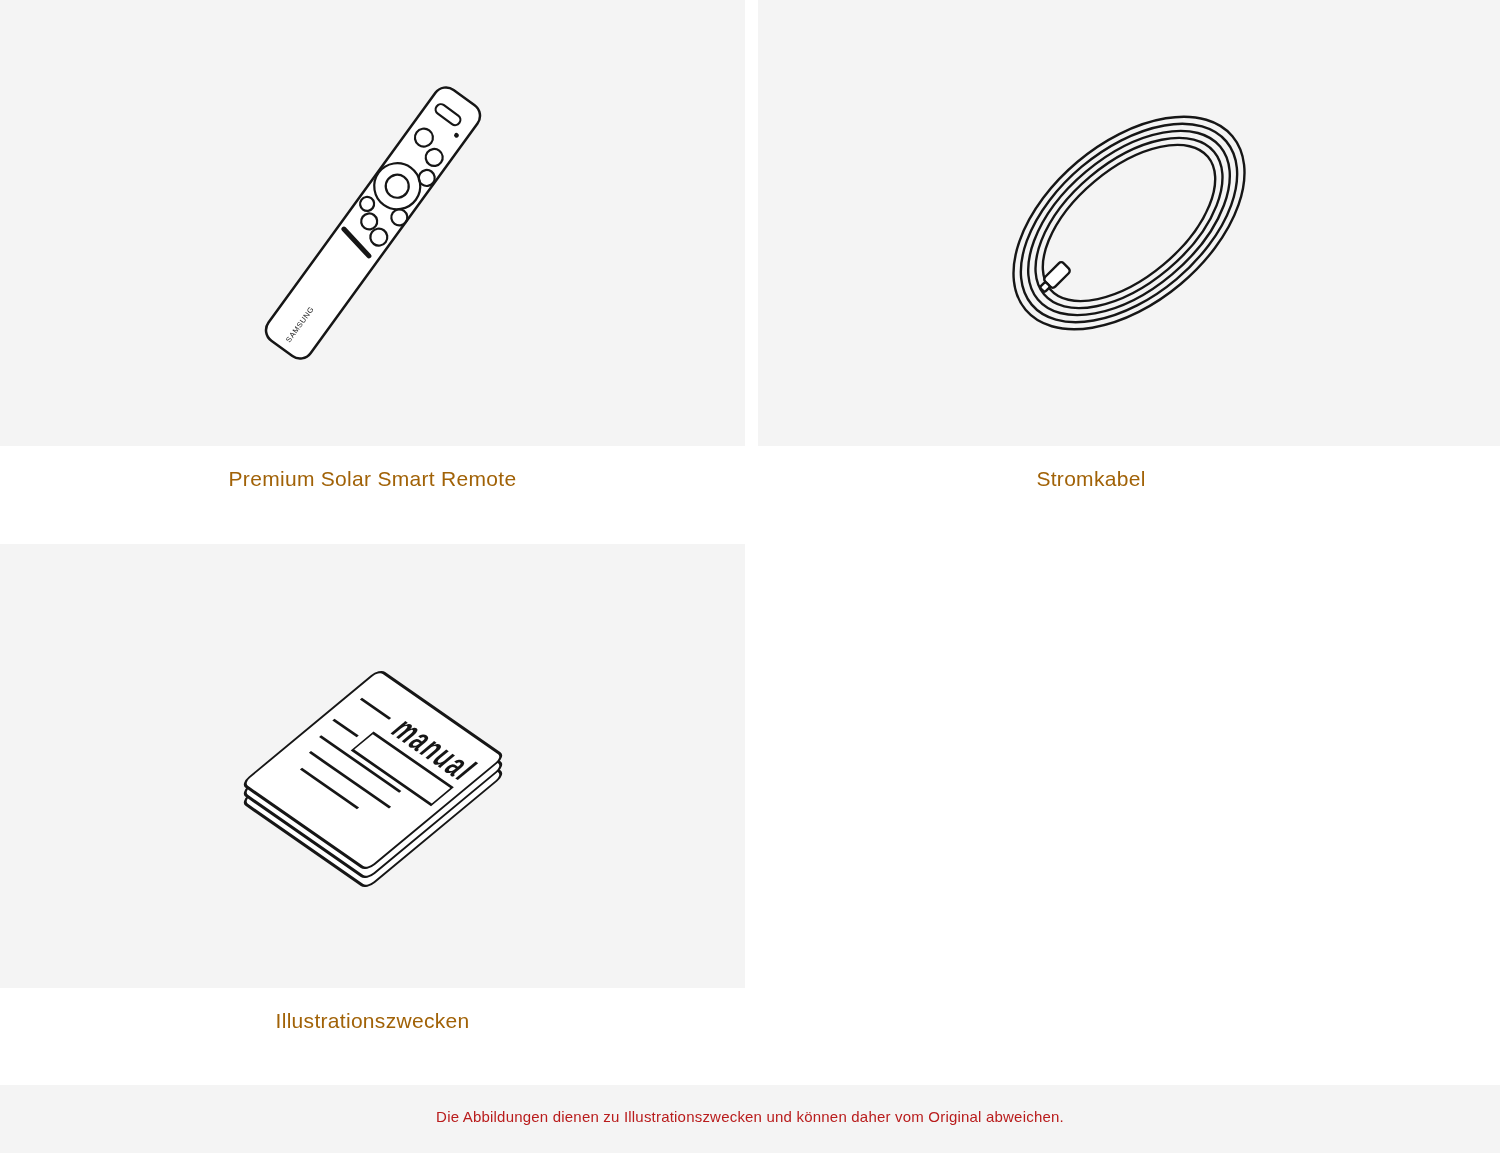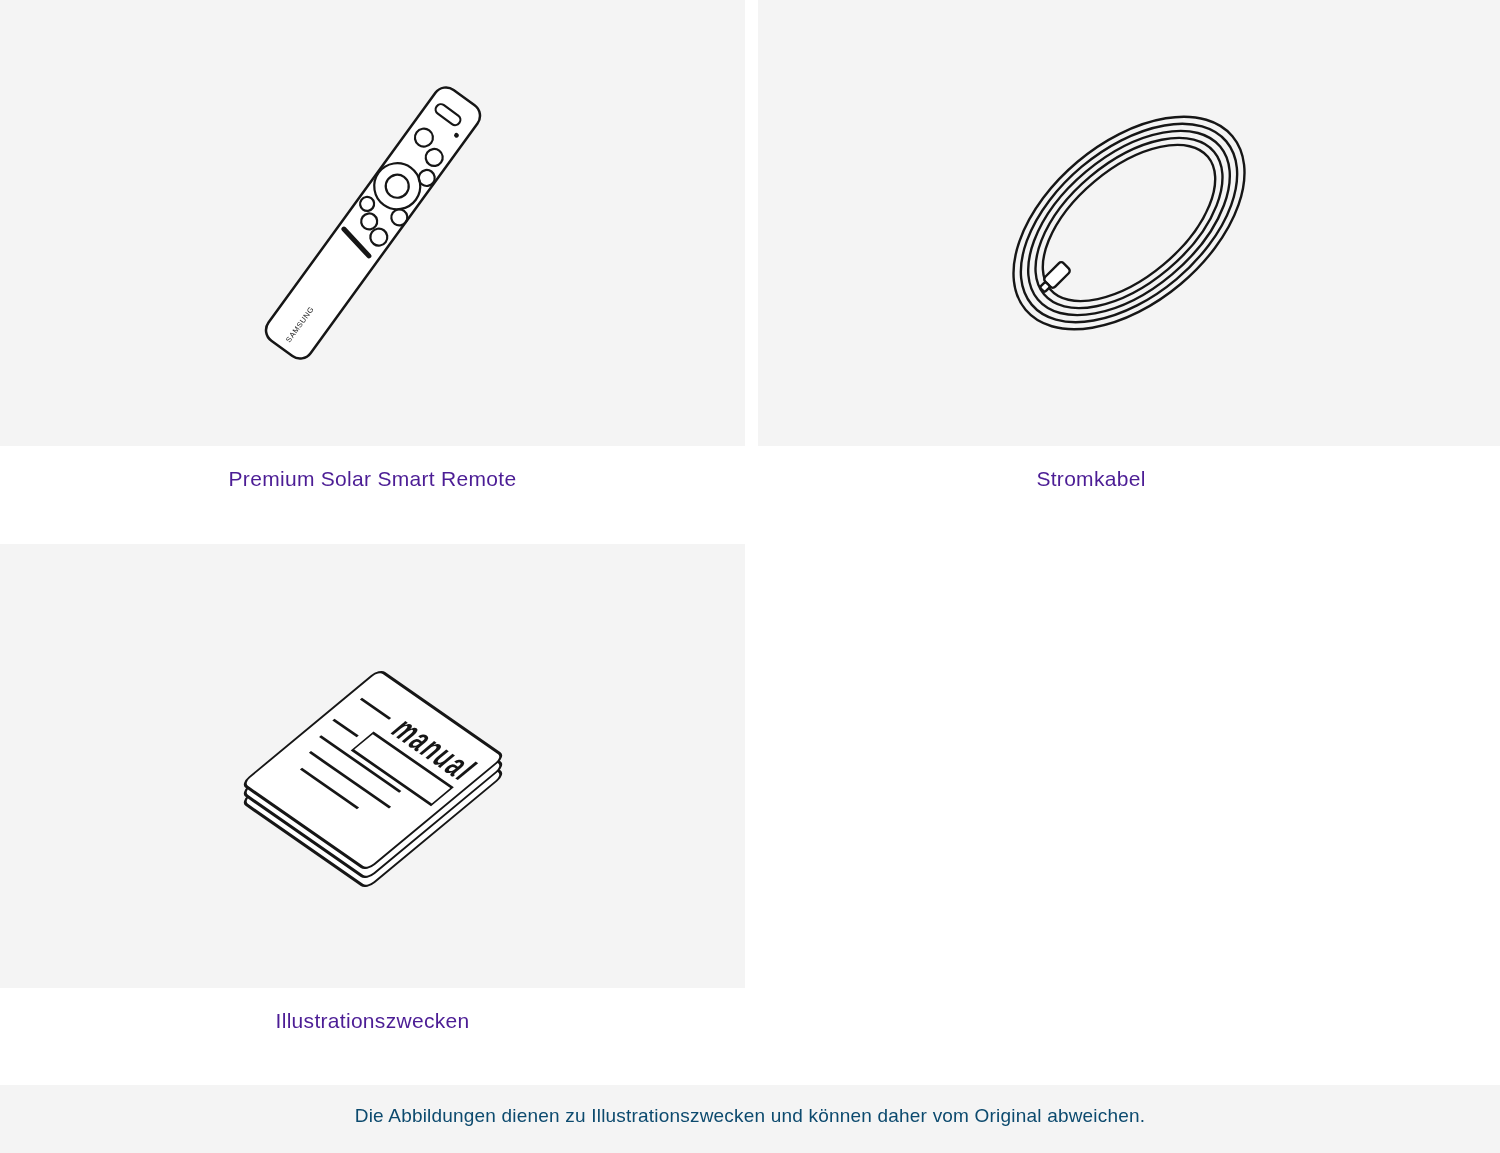--- a/index.html
+++ b/index.html
@@ -8,31 +8,31 @@
     font-family:"Liberation Sans", sans-serif;color:#1b1b1b;
   }
   .card{
     position:absolute;background:#f4f4f4;display:flex;align-items:center;justify-content:center;
   }
   .card-remote{left:0;top:4;width:745px;height:446px;}
   .card-cable{left:758px;top:4;width:742px;height:446px;}
   .card-manual{left:0;top:544px;width:745px;height:444px;}
   .caption{
     position:absolute;text-align:center;font-size:21px;font-weight:500;
-    letter-spacing:0.3px;color:#4c1d95;
+    letter-spacing:0.3px;color:#a16207;
   }
   .caption-remote{left:0;top:467px;width:745px;}
   .caption-cable{left:720px;top:467px;width:742px;}
   .caption-manual{left:0;top:1009px;width:745px;}
   .disclaimer-band{
     position:absolute;left:0;top:1085px;width:1500px;height:68px;background:#f4f4f4;
     display:flex;align-items:center;justify-content:center;
   }
   .disclaimer-text{
-    font-size:19px;font-weight:500;letter-spacing:0.2px;color:#0c4a6e;
+    font-size:15px;font-weight:500;letter-spacing:0.2px;color:#b91c1c;
     transform:translateY(-3px);
   }
   svg{display:block;}
 </style>
 </head>
 <body>
 
 <div class="page">
 
   <div class="card card-remote">

